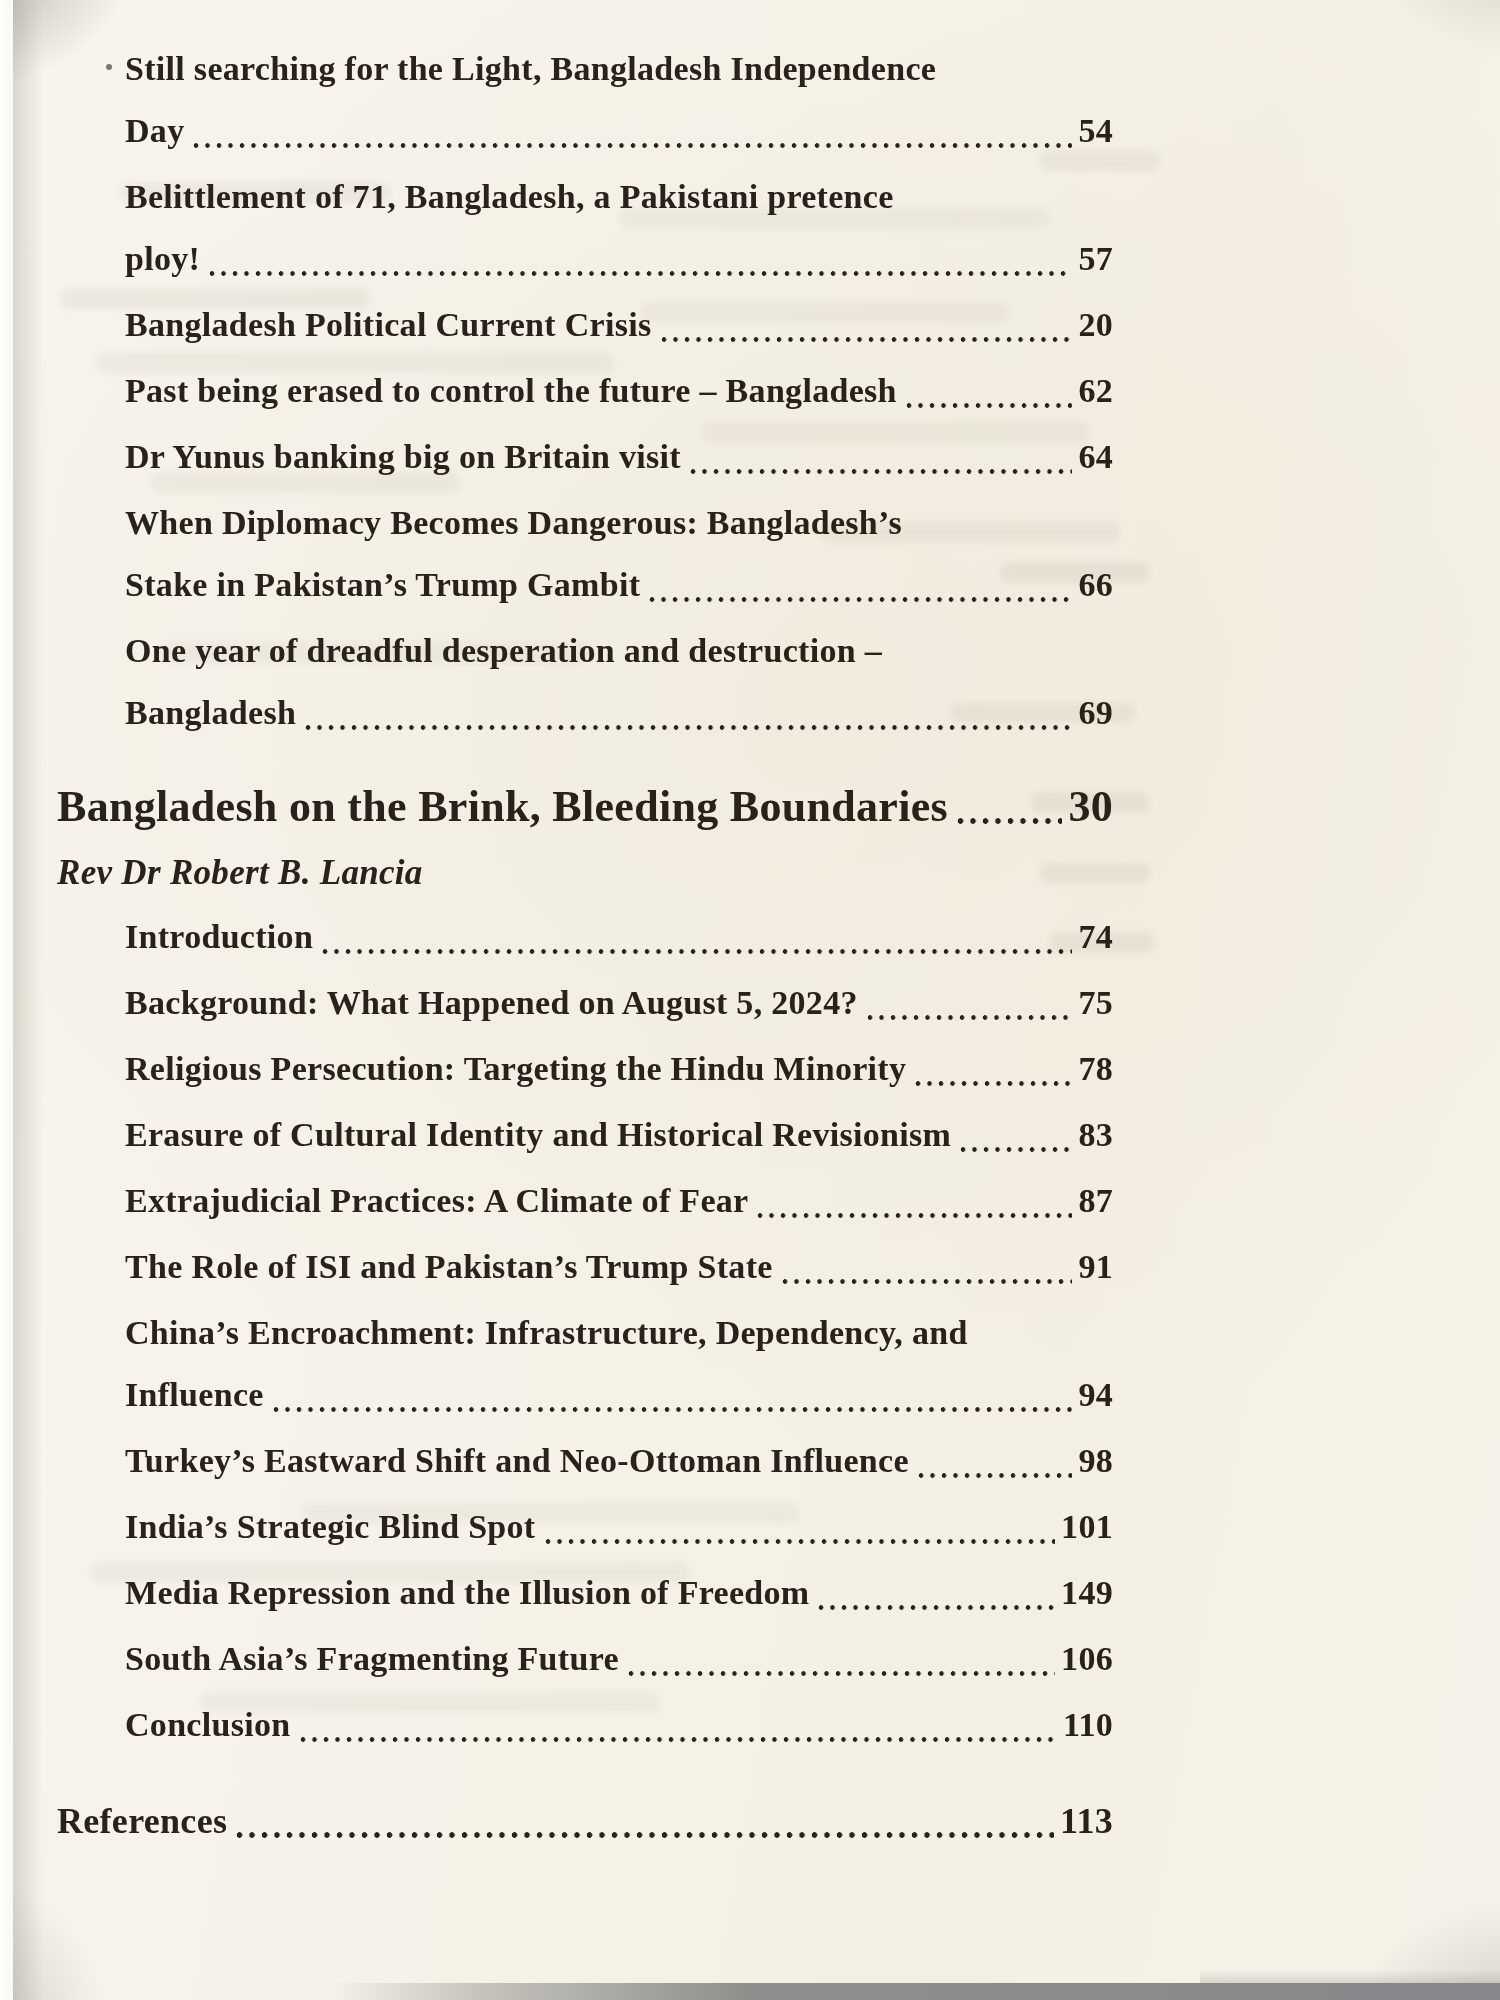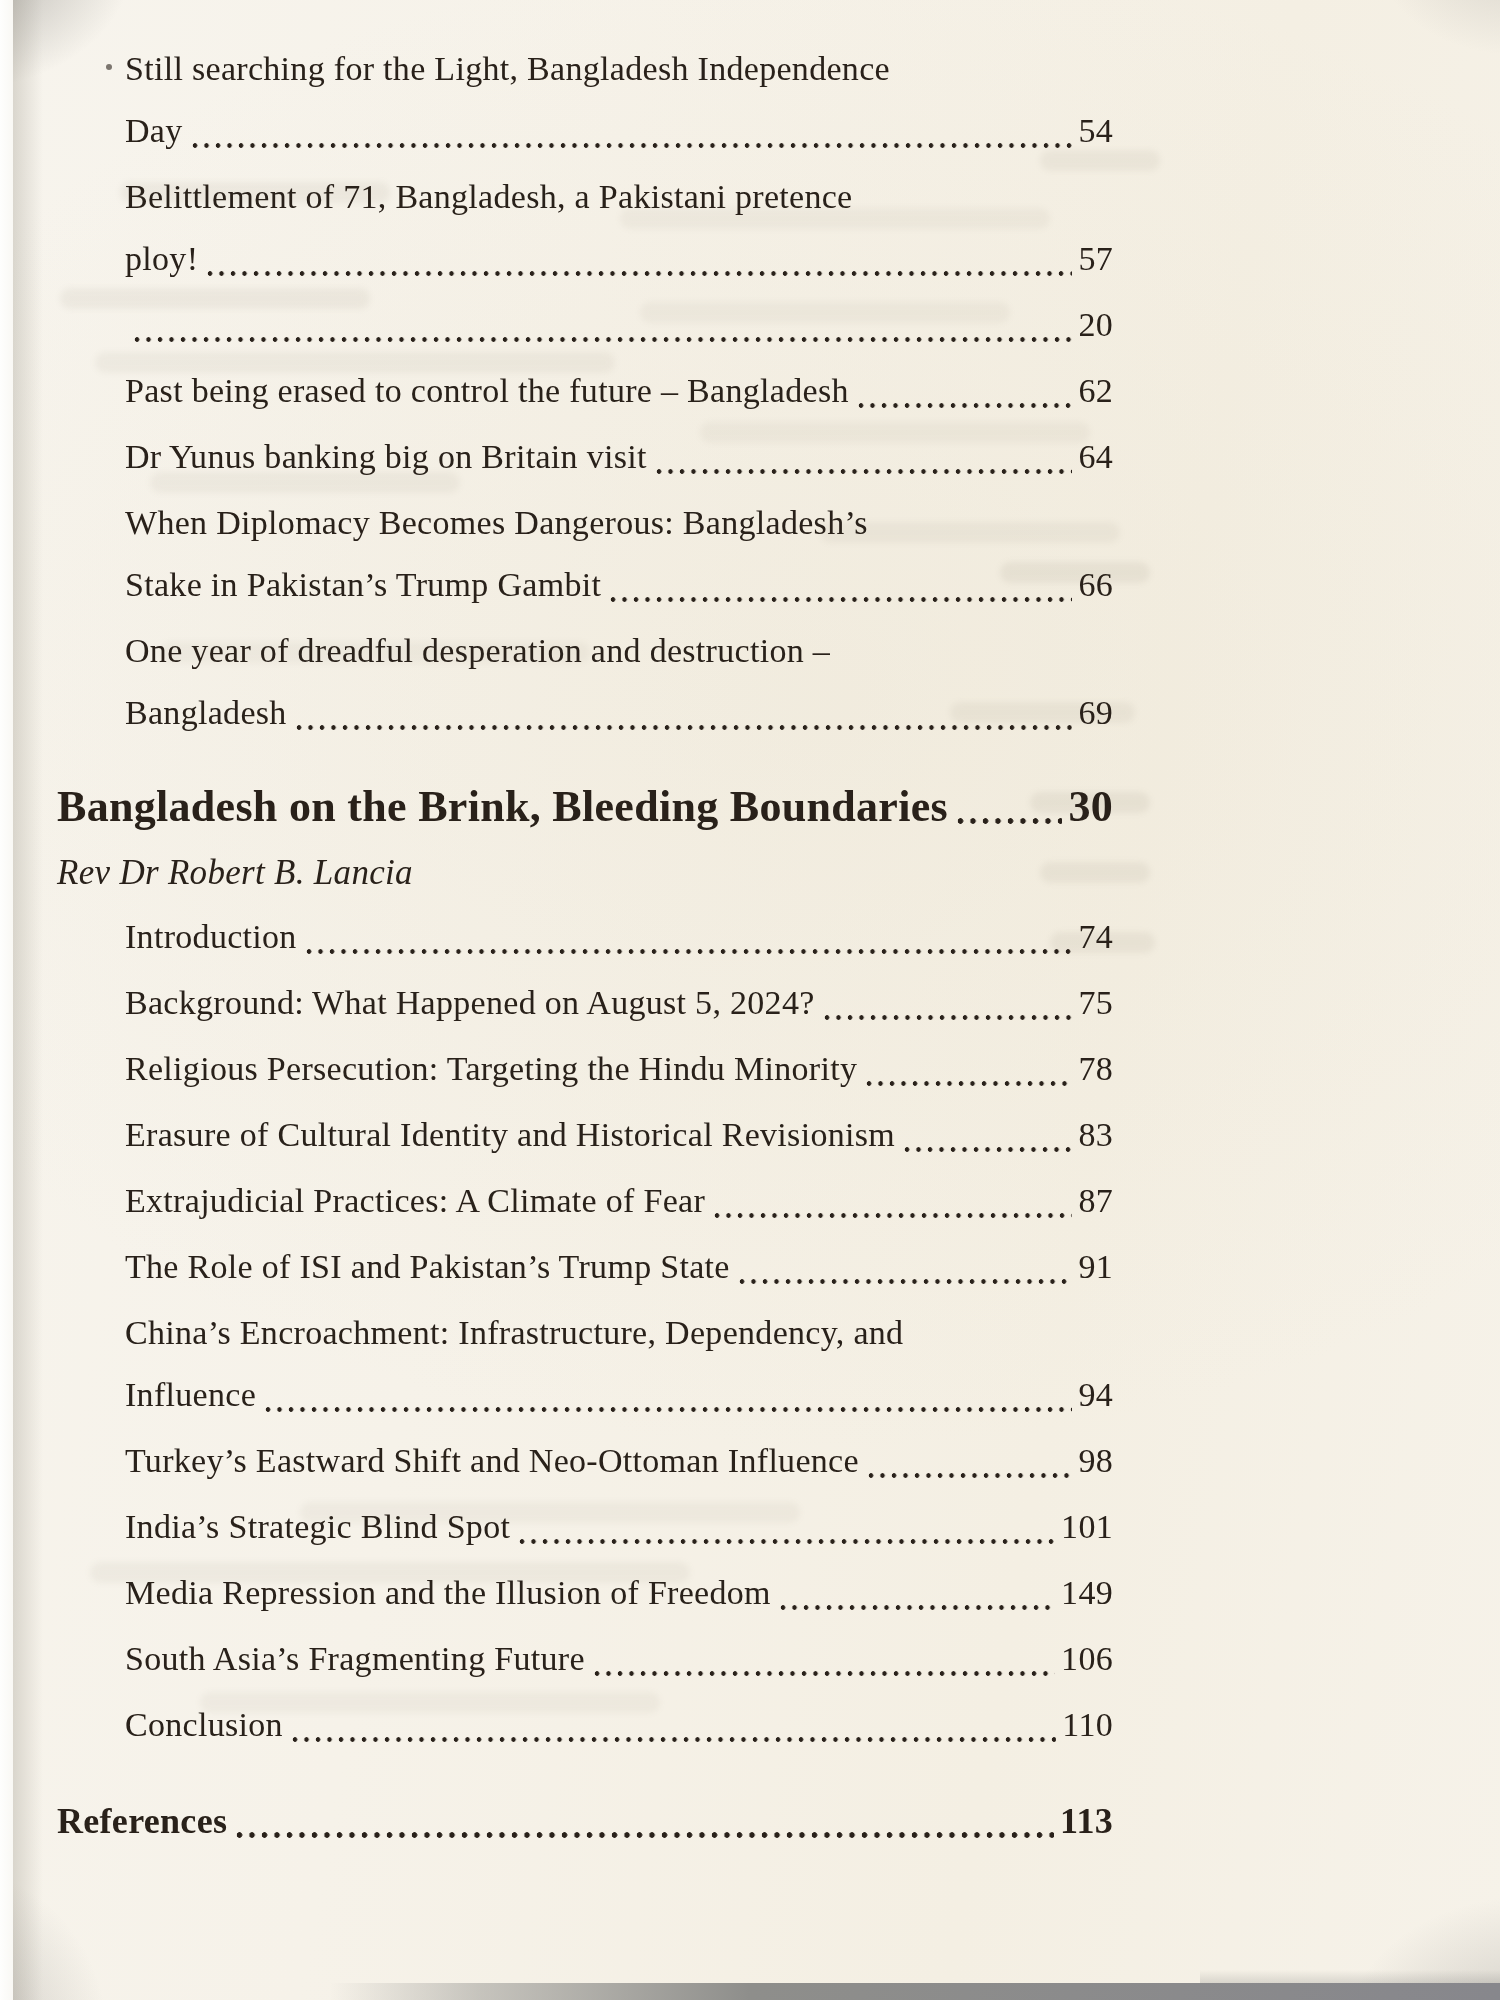--- a/index.html
+++ b/index.html
@@ -64,21 +64,21 @@
   .toc{
     position:absolute;left:57px;top:38px;width:1056px;
     color:var(--ink);
     font-size:34px;line-height:62px;letter-spacing:.3px;
   }
   .entry{margin-bottom:4px;}
   .entry.item{padding-left:68px;}
   .entry.heading{font-weight:700;font-size:44px;margin-top:32px;}
   .entry.references{font-weight:700;font-size:36px;margin-top:34px;}
   .entry.author{font-style:italic;font-size:35px;margin-bottom:2px;text-align:right;}
-  .line{white-space:nowrap;}
+  .line{white-space:nowrap;font-weight:bold;}
   .line.last{display:flex;align-items:baseline;}
   .line .txt{flex:0 0 auto;}
   .dots{
     flex:1 1 auto;height:7px;align-self:flex-end;
     margin:0 3px 13px 9px;
     background-image:radial-gradient(circle at 3px 3.5px, var(--ink) 2px, rgba(0,0,0,0) 2.6px);
     background-size:11.5px 7px;background-repeat:repeat-x;
   }
   .entry.heading .dots,.entry.references .dots{
     height:8px;
@@ -126,20 +126,21 @@
       <div class="entry item">
         <div class="line">Belittlement of 71, Bangladesh, a Pakistani pretence</div>
         <div class="line last">
           <span class="txt">ploy!</span>
           <span class="dots"></span>
           <span class="pg">57</span>
         </div>
       </div>
       <div class="entry item">
         <div class="line last">
+          <span class="txt">Bangladesh Political Current Crisis</span>
           <span class="dots"></span>
           <span class="pg">20</span>
         </div>
       </div>
       <div class="entry item">
         <div class="line last">
           <span class="txt">Past being erased to control the future – Bangladesh</span>
           <span class="dots"></span>
           <span class="pg">62</span>
         </div>

